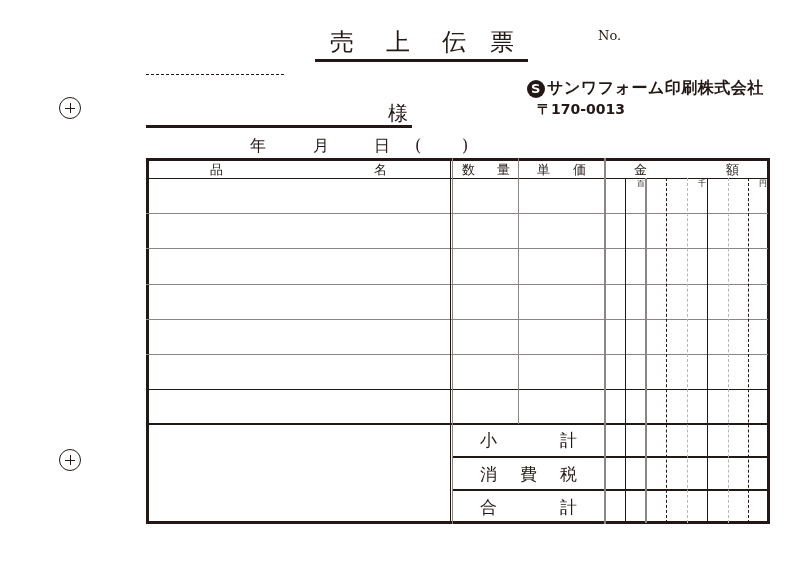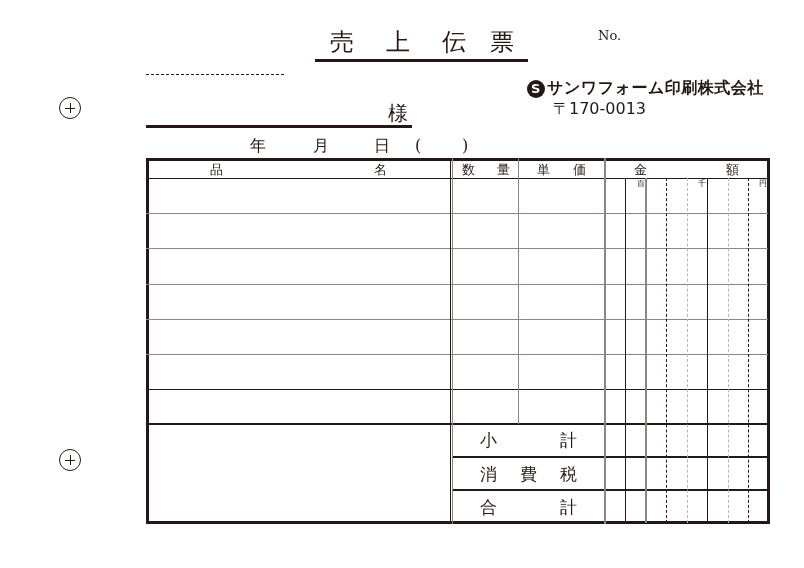--- a/index.html
+++ b/index.html
@@ -15,21 +15,21 @@
   .sama { left:388px; top:100px; font-size:20px; }
   .date-row { top:136px; font-size:16px; }
   .date-underline { left:146px; top:158px; width:322px; height:1px; background:#888; }
   .punch { width:22px; height:22px; border:1.5px solid #231815; border-radius:50%; box-sizing:border-box; }
   .punch::before { content:""; position:absolute; left:5px; top:9.5px; width:10px; height:1px; background:#231815; }
   .punch::after { content:""; position:absolute; left:9.5px; top:5px; width:1px; height:10px; background:#231815; }
   .company { left:527px; top:78px; font-family:"DejaVu Sans","Liberation Sans",sans-serif; }
   .company-name { font-size:16px; font-weight:bold; letter-spacing:0.5px; display:flex; align-items:center; white-space:nowrap; }
   .logo { width:18px; height:18px; border-radius:50%; background:#231815; color:#fff; font-size:13px;
           display:inline-flex; align-items:center; justify-content:center; margin-right:2px; font-weight:bold; }
-  .company-info { font-size:16px; line-height:16px; margin-left:26px; white-space:nowrap; }
+  .company-info { font-size:14px; line-height:16px; margin-left:10px; white-space:nowrap;font-weight:bold; }
   .company-info div:first-child { margin-top:2px; }
   .hline { position:absolute; background:#231815; }
   .vline { position:absolute; background:#231815; }
   .gray { background:#8a8686; }
   .vdash { position:absolute; width:0; border-left:1px dashed #231815; }
   .vdash.light { border-left:1px dashed #b8b5b5; }
   .hdr { position:absolute; font-size:13px; }
   .small { font-size:8px; position:absolute; }
   .sum { position:absolute; font-size:17px; }
 </style>

